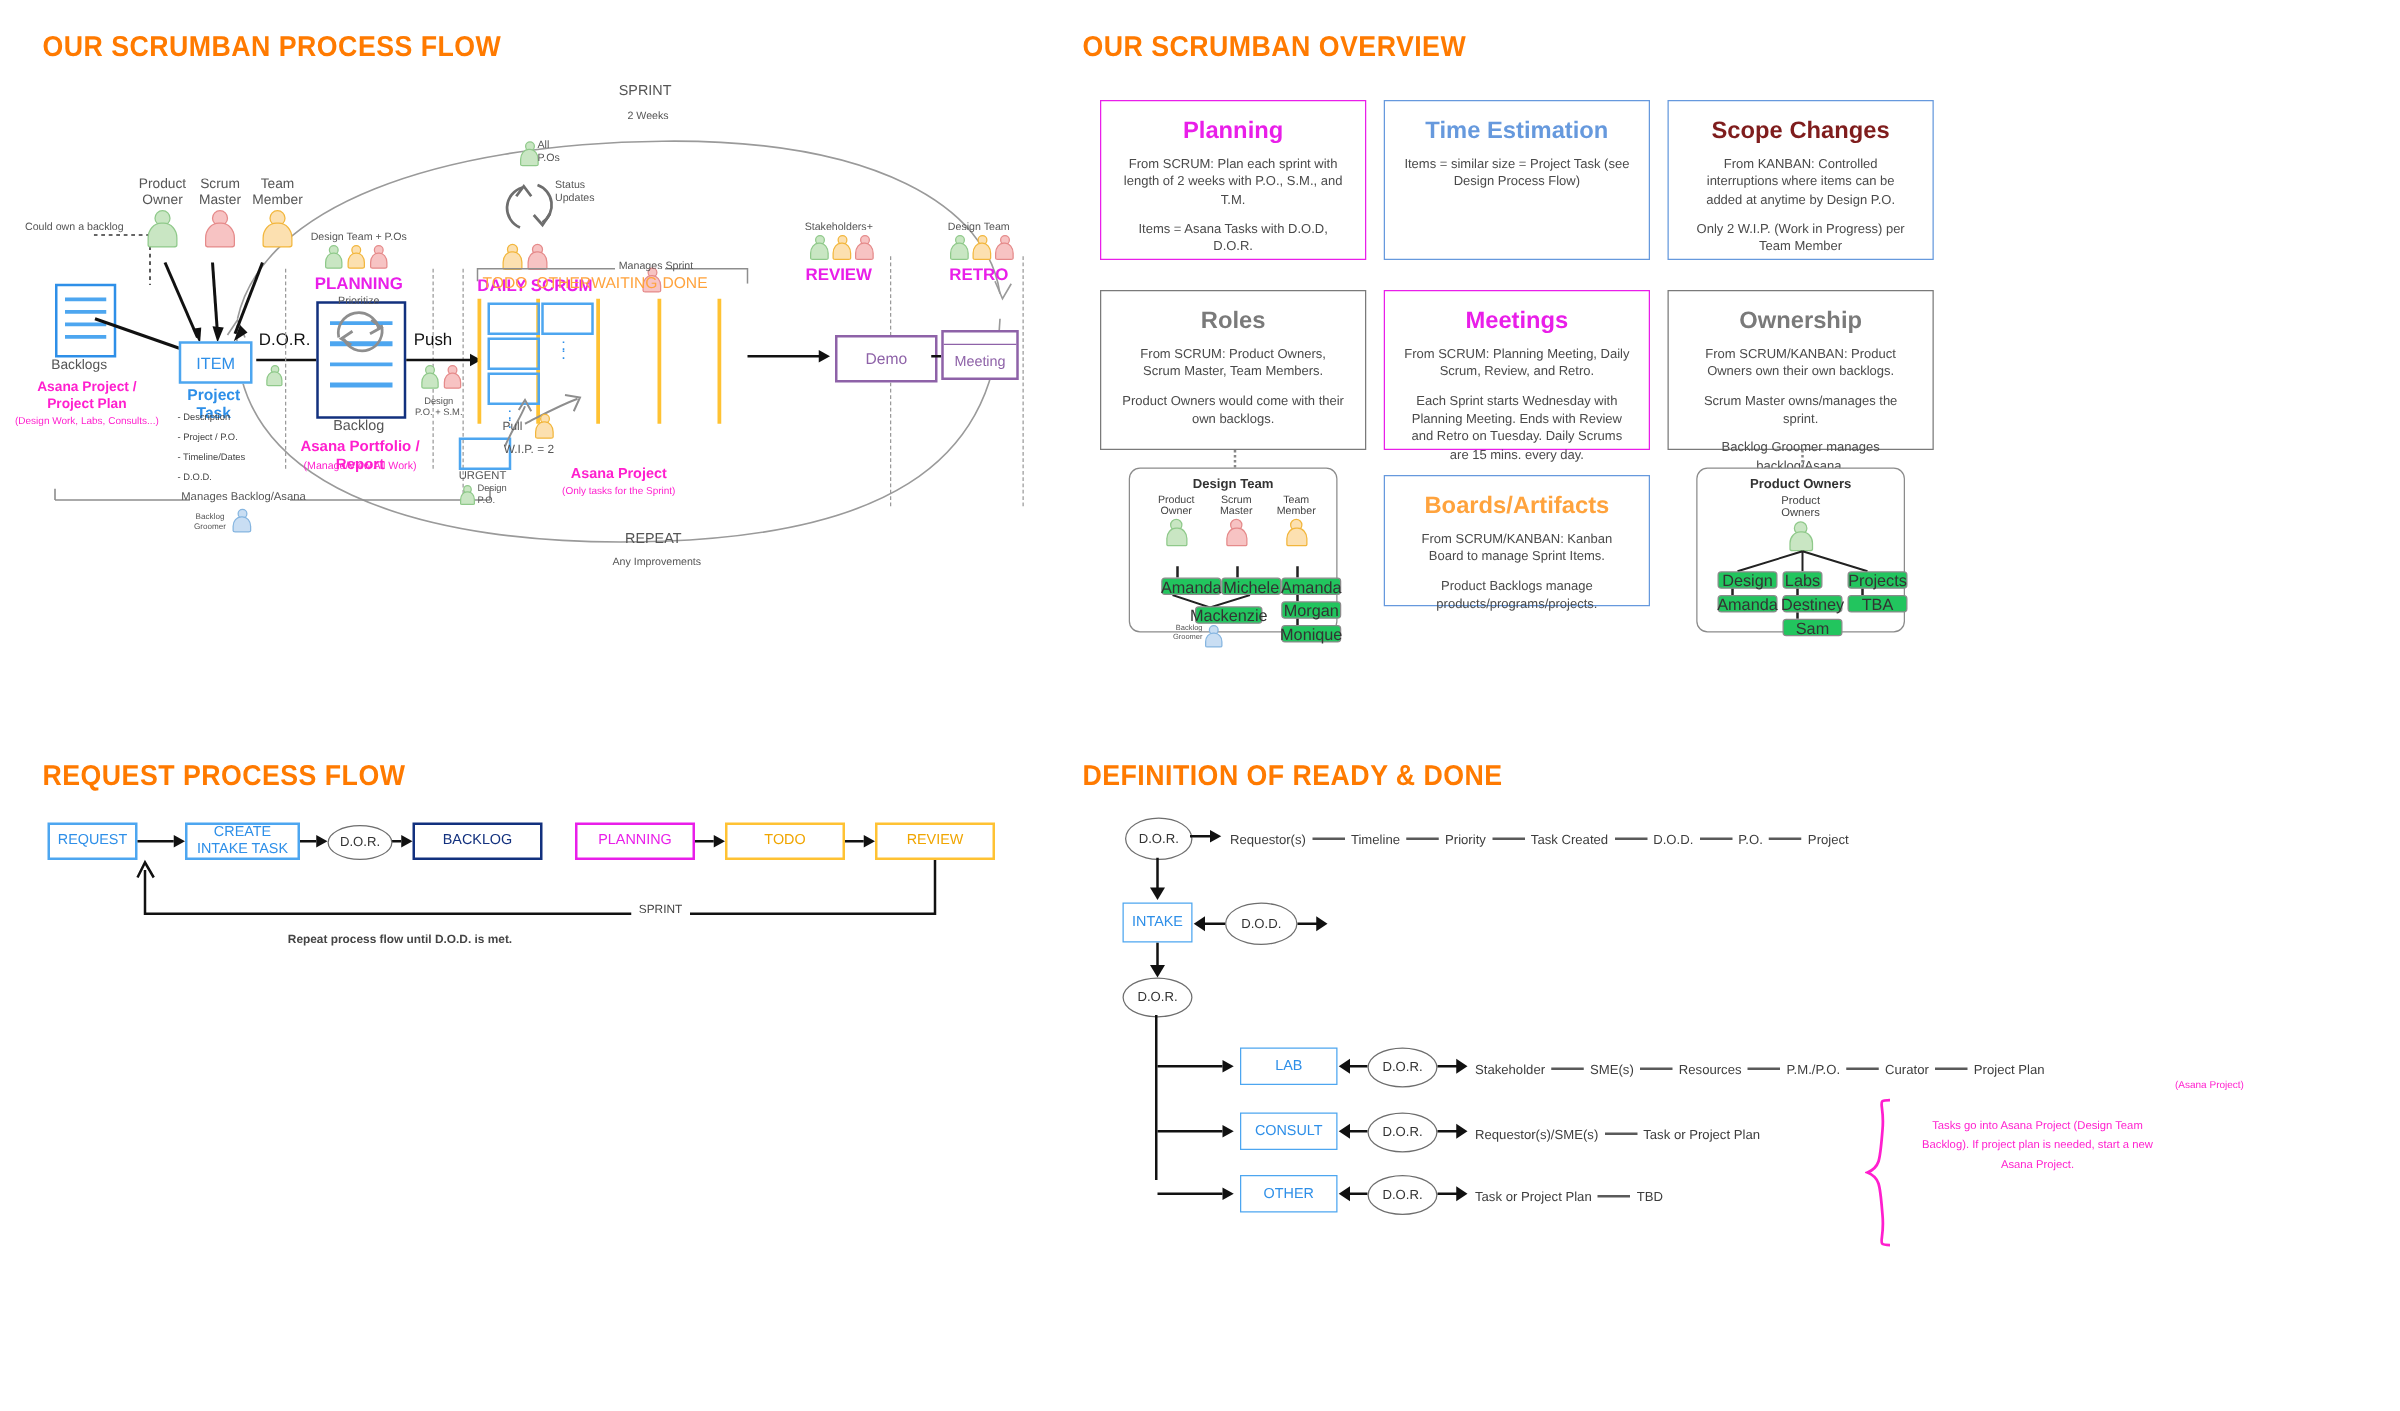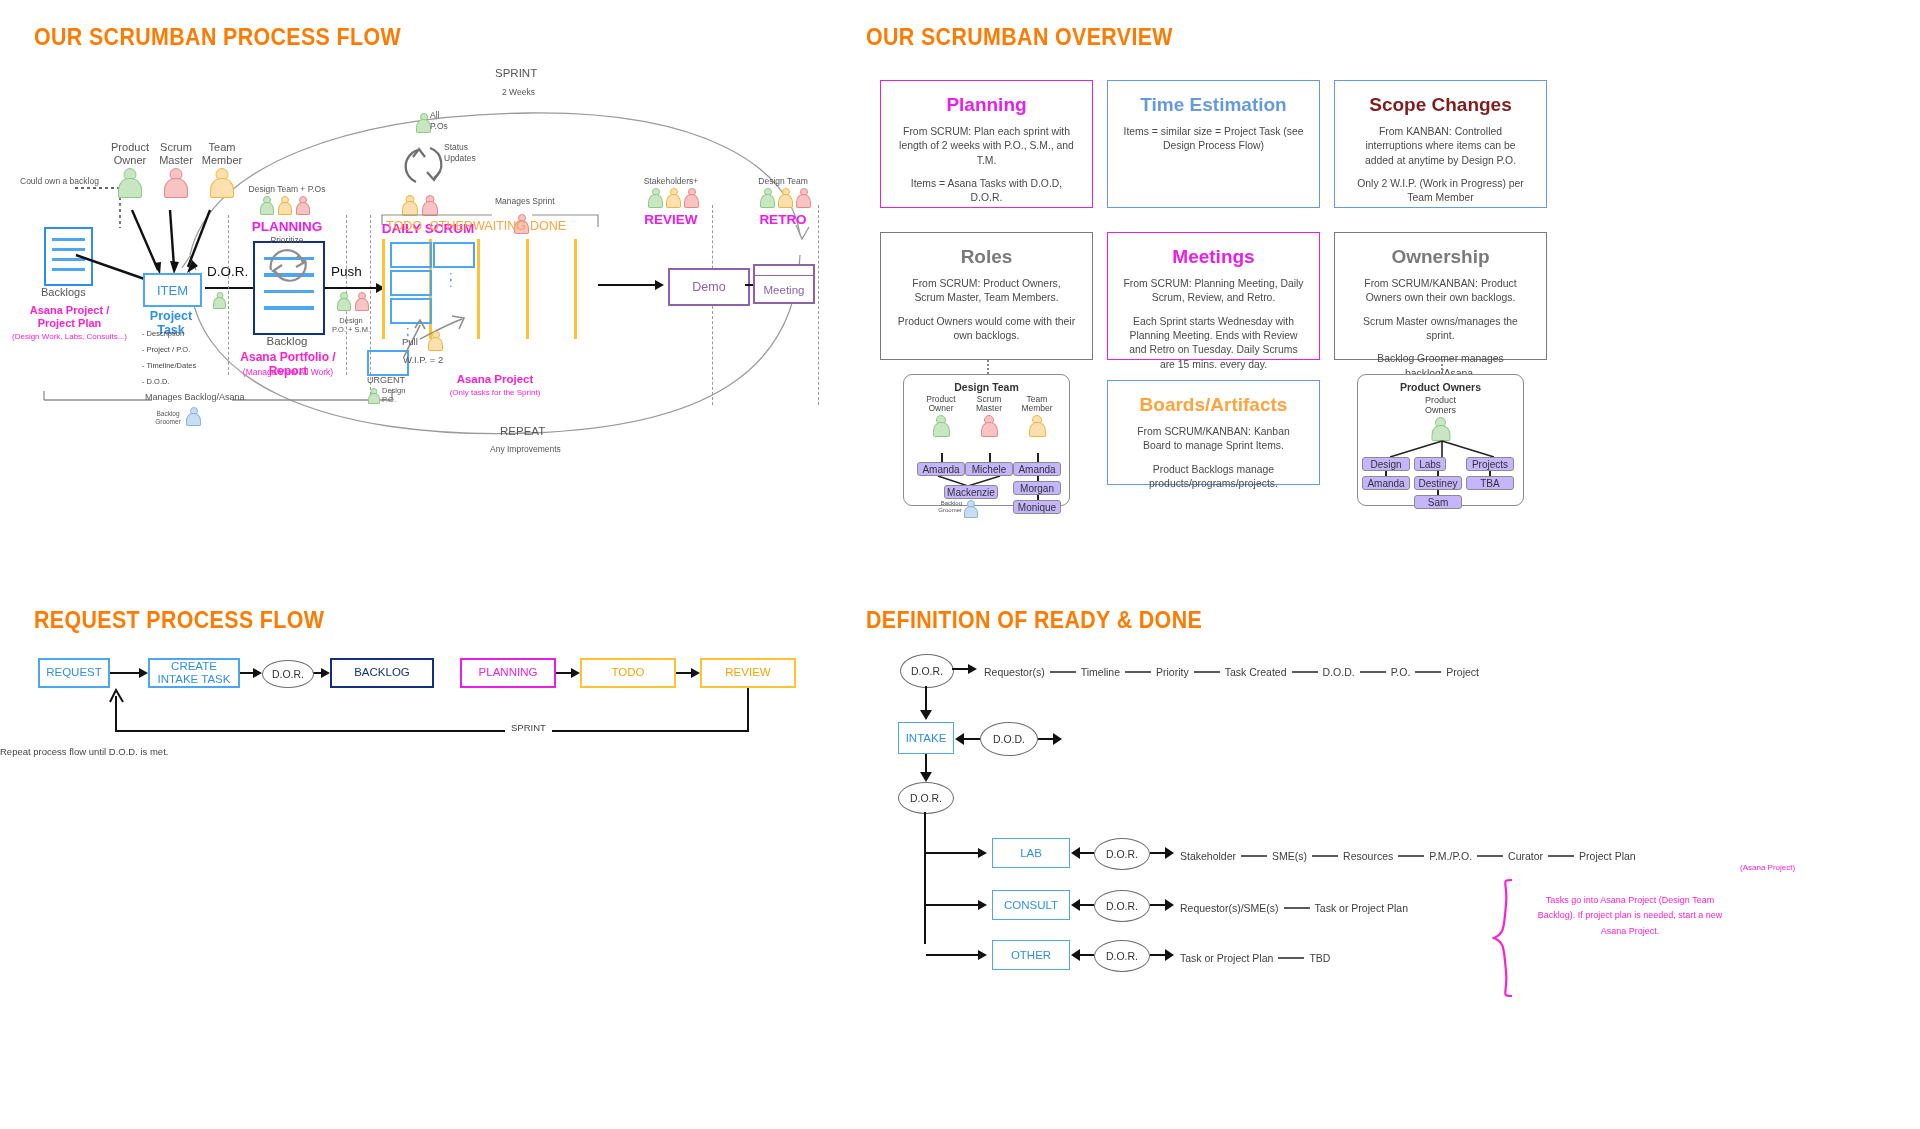--- a/index.html
+++ b/index.html
@@ -29,22 +29,22 @@
   .person .body{position:absolute;left:0;bottom:0;width:100%;border-radius:46% 46% 14% 14%/60% 60% 10% 10%;}
 
   
   .ovcard{position:absolute;background:#fff;box-sizing:border-box;}
   .ovcard h3{margin:0;font-size:19px;font-weight:bold;text-align:center;}
   .ovcard p{margin:9px 0 0;font-size:10.4px;line-height:1.38;text-align:center;color:#4a4a4a;padding:0 11px;}
   .ovcard .inner{padding:13px 4px 6px;}
 
   .teambox{position:absolute;border:1.4px solid #8b8b8b;border-radius:9px;background:#fff;box-sizing:border-box;}
   .teambox .tt{font-size:10.5px;font-weight:bold;text-align:center;color:#333;margin-top:6px;}
-  .namebox{position:absolute;border:1.2px solid #8b8b8b;border-radius:3px;background:#c4b5fd;
-    font-size:10px;color:#333;display:flex;align-items:center;justify-content:center;box-sizing:border-box;}
+  .namebox{position:absolute;border:1.2px solid #8b8b8b;border-radius:3px;background:#22c55e;
+    font-size:13px;color:#333;display:flex;align-items:center;justify-content:center;box-sizing:border-box;margin-left:12px;}
   .connector{position:absolute;background:#222;}
 
   
   .rfbox{position:absolute;box-sizing:border-box;display:flex;align-items:center;justify-content:center;
     text-align:center;font-size:11.5px;line-height:1.15;background:#fff;}
   .ellipse{position:absolute;border:1.4px solid #6e6e6e;border-radius:50%;background:#fff;
     display:flex;align-items:center;justify-content:center;font-size:10.5px;color:#333;}
 
   
   .dchip{font-size:10.5px;color:#3d3d3d;white-space:nowrap;}
@@ -227,21 +227,21 @@
   </span></span></div>
   <div class="abs magenta" style="left:372px;top:166px;width:112px;text-align:center;font-size:13.5px;font-weight:bold;">DAILY SCRUM</div>
 
   <div class="abs" id="ms-person" style="left:514px;top:159px;"><span class="person" style="width:15px;height:20px;">
     <span class="head" style="width:8px;height:8px;background:#F7C3C3;border:1.4px solid #E58A8A;box-sizing:border-box;"></span>
     <span class="body" style="height:14.24px;background:#F7C3C3;border:1.4px solid #E58A8A;box-sizing:border-box;"></span>
   </span></div>
   <svg class="abs" style="left:380px;top:150px;" width="220" height="22">
     <path d="M 2 20 L 2 10 L 112 10 M 152 10 L 218 10 L 218 22" fill="none" stroke="#8e8e8e" stroke-width="1.2"></path>
   </svg>
-  <div class="abs lbl-sm" style="left:495px;top:142px;font-size:8.5px;">Manages Sprint</div>
+  <div class="abs lbl-sm" style="left:495px;top:153px;font-size:8.5px;">Manages Sprint</div>
 
   <div class="abs" id="kanban-heads" style="left:378px;top:164px;width:220px;">
       <div style="position:absolute;left:0px;top:0;width:52px;text-align:center;color:#FFA33D;font-size:12.5px;">TODO</div>
       <div style="position:absolute;left:47px;top:0;width:52px;text-align:center;color:#FFA33D;font-size:12.5px;">OTHER</div>
       <div style="position:absolute;left:95px;top:0;width:52px;text-align:center;color:#FFA33D;font-size:12.5px;">WAITING</div>
       <div style="position:absolute;left:144px;top:0;width:52px;text-align:center;color:#FFA33D;font-size:12.5px;">DONE</div>
     </div>
   <div class="abs" id="kanban-lines" style="left:378px;top:184px;">
       <div style="position:absolute;left:4px;top:0;width:3px;height:100px;background:#FFC233;"></div>
       <div style="position:absolute;left:51px;top:0;width:3px;height:100px;background:#FFC233;"></div>
@@ -456,21 +456,21 @@
     <div style="position:absolute;left:556px;top:32px;width:15px;height:2px;background:#111;"></div>
         <div class="arrowhead" style="position:absolute;left:571px;top:28px;"></div>
     <div style="position:absolute;left:676px;top:32px;width:15px;height:2px;background:#111;"></div>
         <div class="arrowhead" style="position:absolute;left:691px;top:28px;"></div>
     <div class="ellipse" style="left:262px;top:20px;width:50px;height:26px;">D.O.R.</div>
     <svg style="position:absolute;left:100px;top:46px;" width="680" height="60">
       <path d="M 648 2 L 648 45 L 16 45 L 16 10" fill="none" stroke="#111" stroke-width="2"></path>
       <path d="M 10 16 l 6 -12 l 7 12" fill="none" stroke="#111" stroke-width="2"></path>
     </svg>
     <div style="position:absolute;left:505px;top:82px;background:#fff;padding:0 6px;font-size:9.5px;color:#444;">SPRINT</div>
-    <div style="position:absolute;left:0;top:106px;width:640px;text-align:left;font-size:9.5px;color:#444;">Repeat process flow until D.O.D. is met.</div>
+    <div style="position:absolute;left:0;top:106px;width:640px;text-align:center;font-size:9.5px;color:#444;font-weight:bold;">Repeat process flow until D.O.D. is met.</div>
   </div>
 
 <div class="abs" id="dd" style="left:880px;top:640px;width:1040px;height:480px;">
     <div class="ellipse" style="left:20px;top:14px;width:52px;height:32px;">D.O.R.</div>
     <div style="position:absolute;left:72px;top:28px;width:16px;height:2px;background:#111;"></div>
       <div class="arrowhead" style="position:absolute;left:88px;top:24px;"></div>
     <div style="position:absolute;left:104px;top:22px;white-space:nowrap;"><span class="dchip">Requestor(s)</span><span class="dash"></span><span class="dchip">Timeline</span><span class="dash"></span><span class="dchip">Priority</span><span class="dash"></span><span class="dchip">Task Created</span><span class="dash"></span><span class="dchip">D.O.D.</span><span class="dash"></span><span class="dchip">P.O.</span><span class="dash"></span><span class="dchip">Project</span></div>
     <svg style="position:absolute;left:34px;top:46px;" width="24" height="36">
       <path d="M 12 0 L 12 28" stroke="#111" stroke-width="2" fill="none"></path>
       <path d="M 6 24 l 6 10 l 6 -10" fill="#111"></path>

